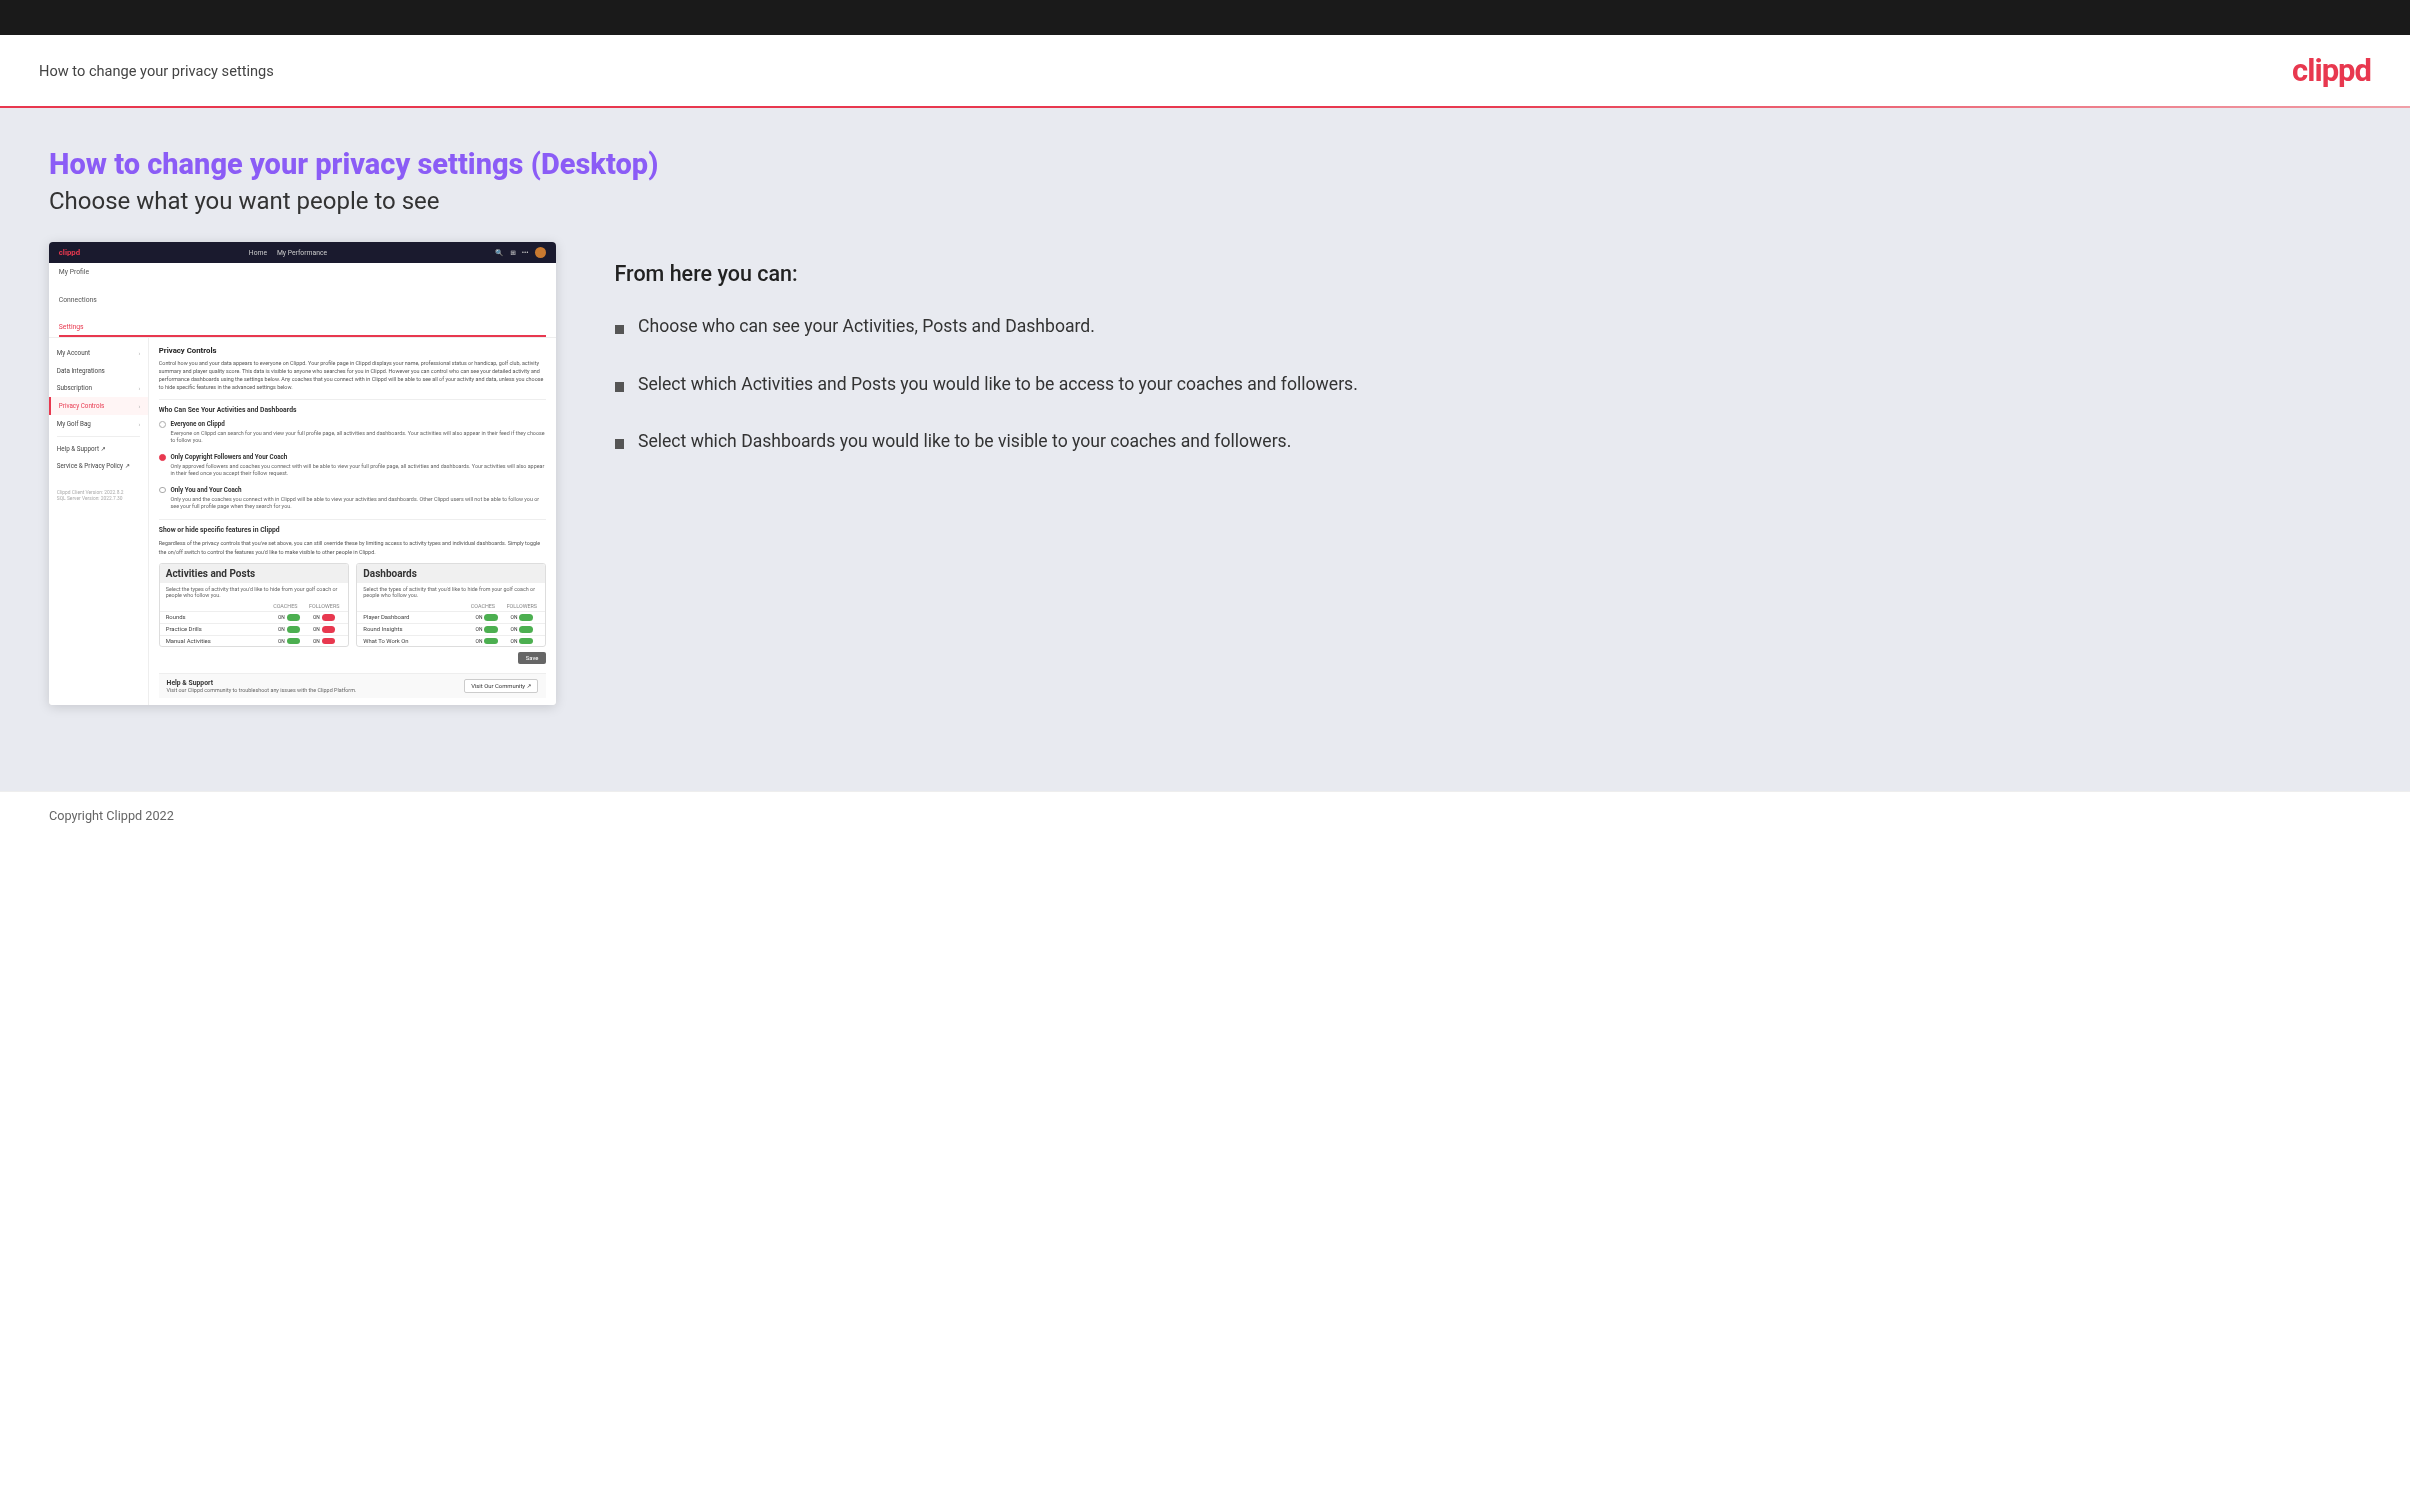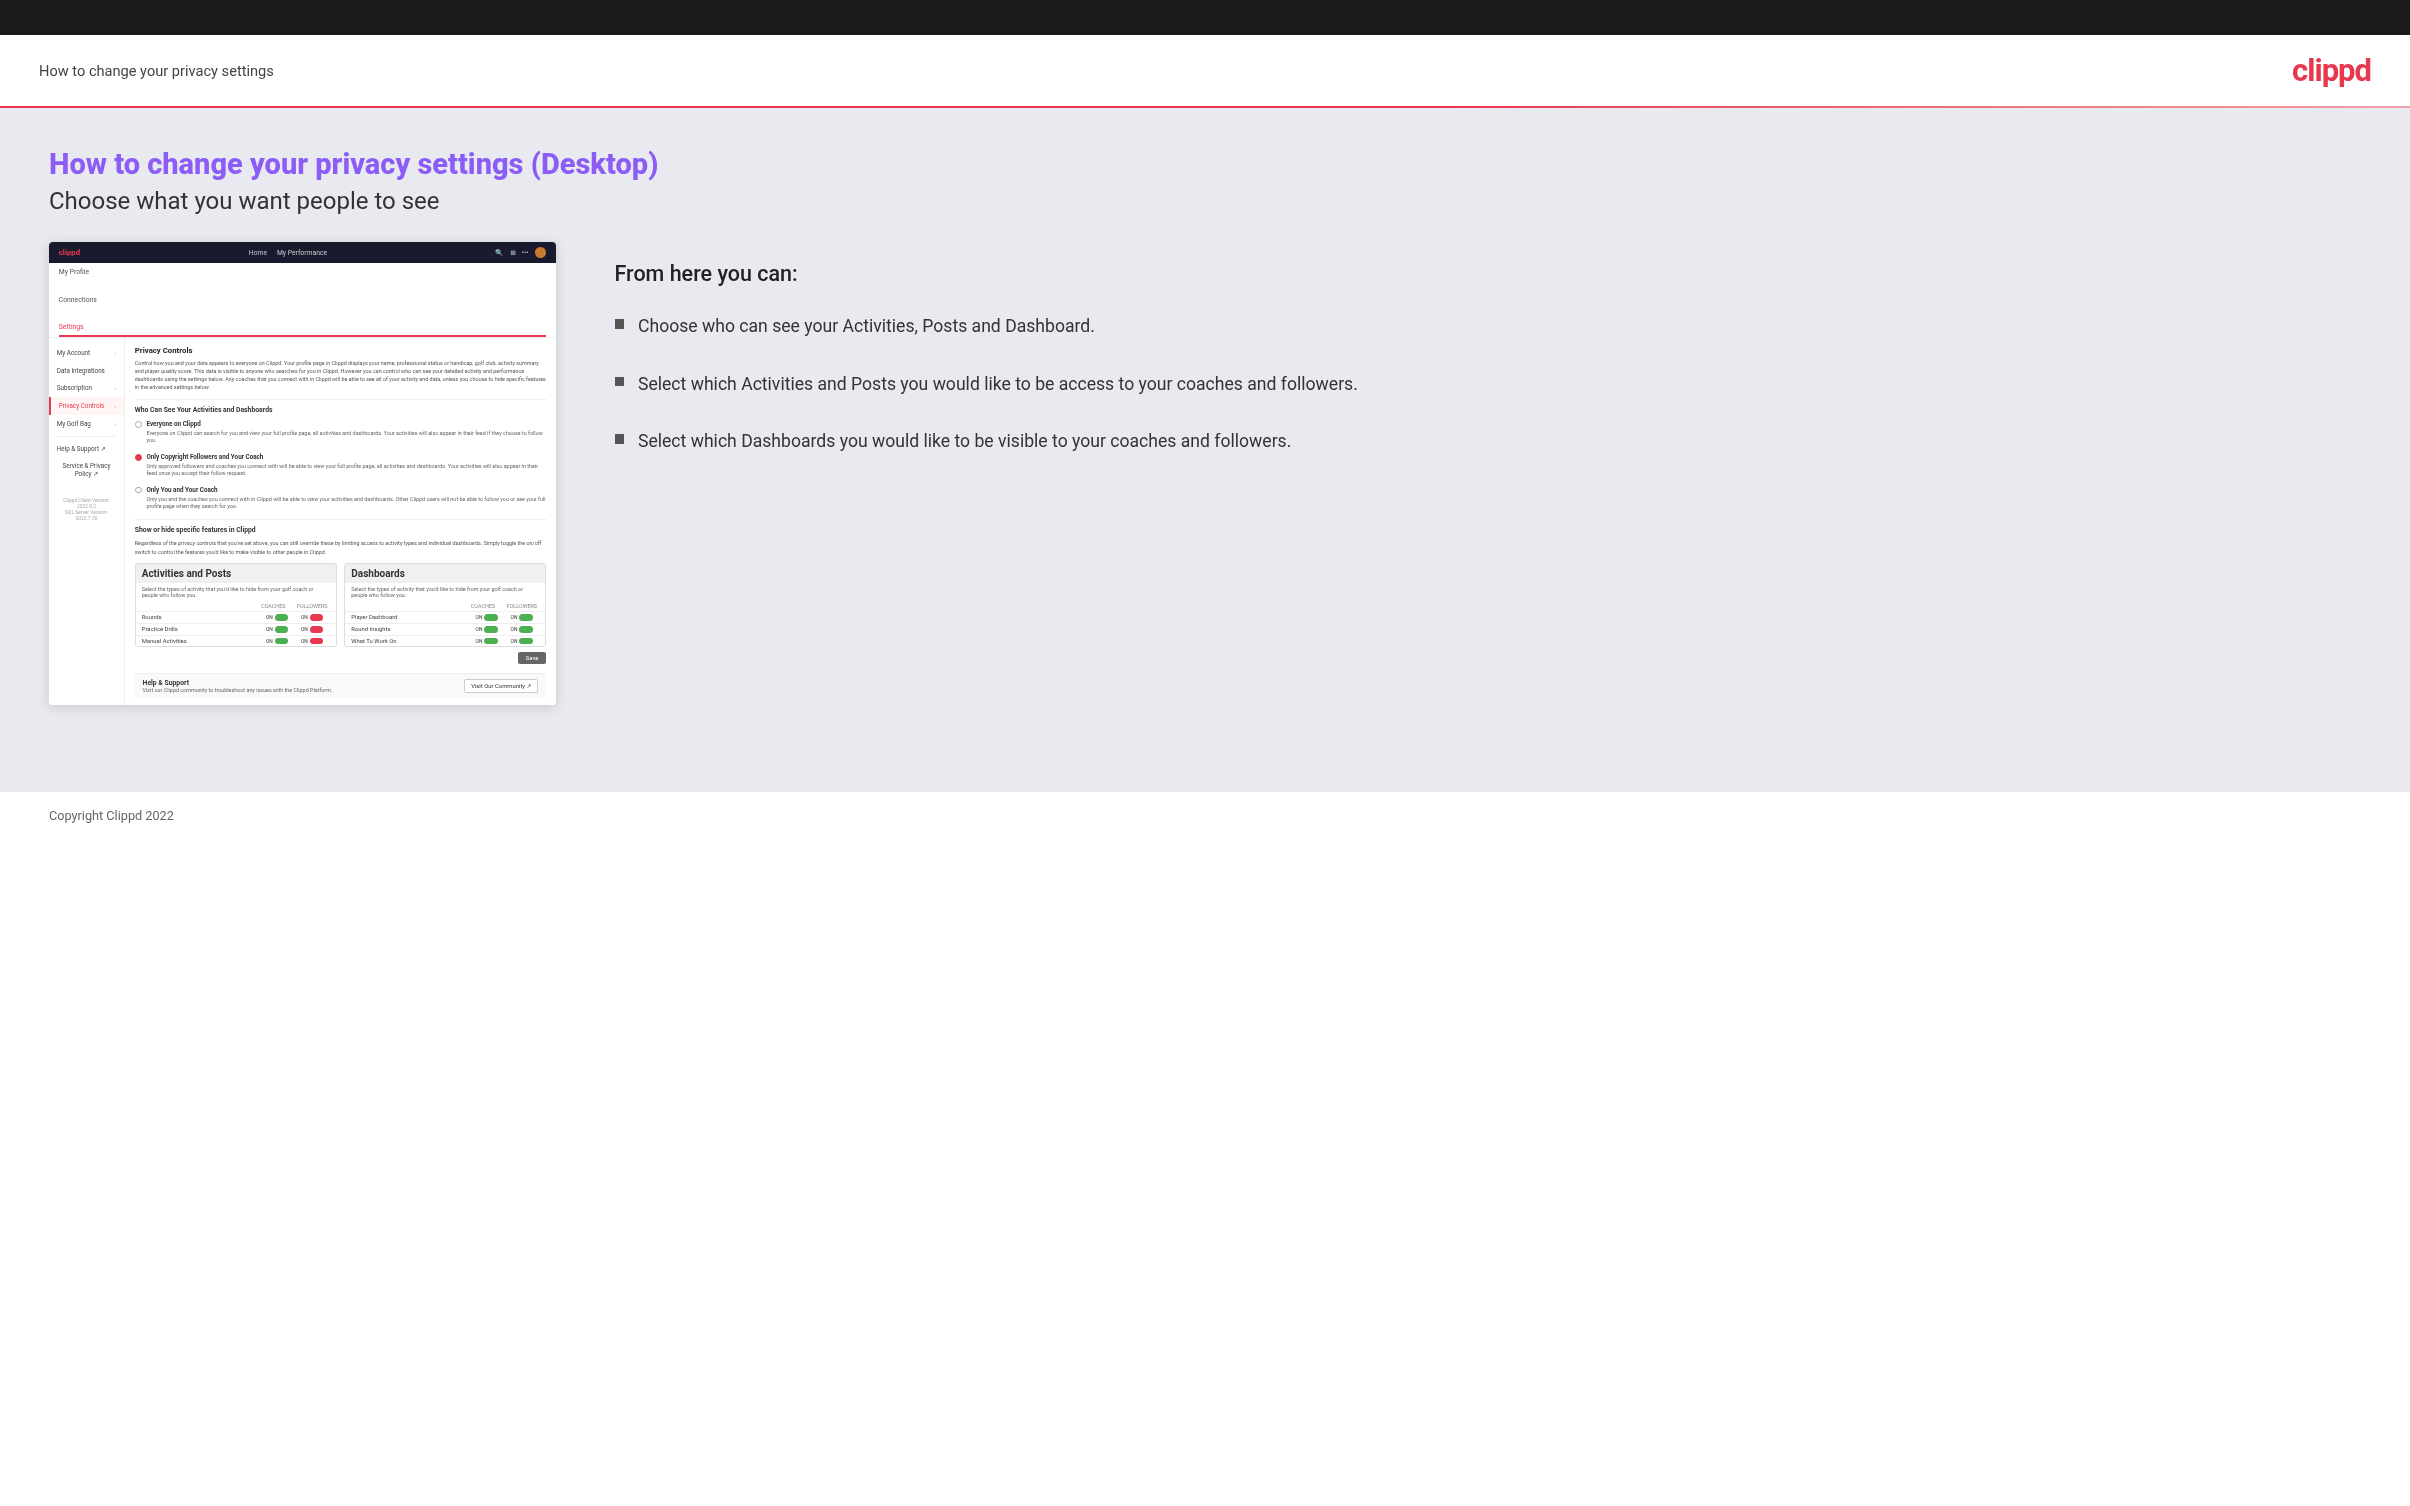--- a/index.html
+++ b/index.html
@@ -140,25 +140,24 @@
     }
 
     
     .mock-body {
       display: flex;
       background: #f5f5f5;
     }
 
     
     .mock-sidebar {
-      width: 76px;
+      width: 100px;
       background: #fff;
       border-right: 1px solid #eee;
       padding: 5.9px 0;
-      text-align: center;
     }
     .mock-sidebar-item {
       display: flex;
       align-items: center;
       justify-content: space-between;
       padding: 4.9px 7.8px;
       font-size: 6.3px;
       color: #444;
       cursor: pointer;
     }
@@ -354,21 +353,21 @@
     .bullets-title {
       font-size: 21.5px;
       font-weight: 500;
       color: #222;
       margin-bottom: 27px;
     }
     .bullet-item {
       display: flex;
       gap: 13.7px;
       margin-bottom: 31px;
-      align-items: flex-start;
+      align-items: center;
     }
     .bullet-square {
       width: 9.8px;
       height: 9.8px;
       background: #555;
       flex-shrink: 0;
       margin-top: 5.9px;
     }
     .bullet-text {
       font-size: 17.6px;

